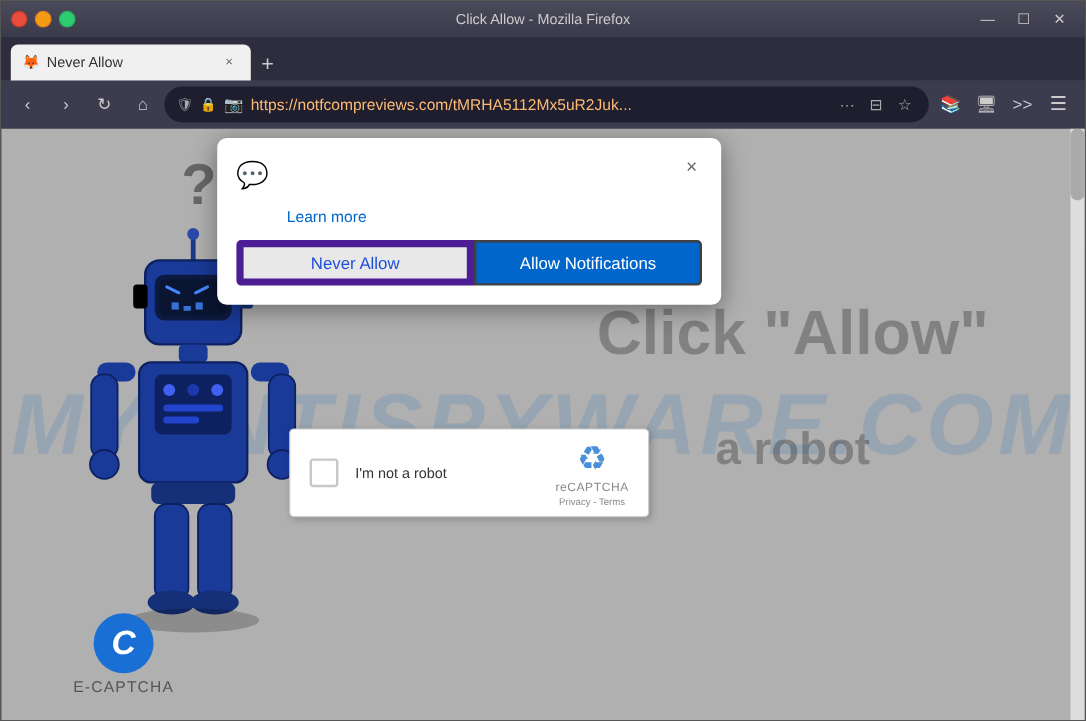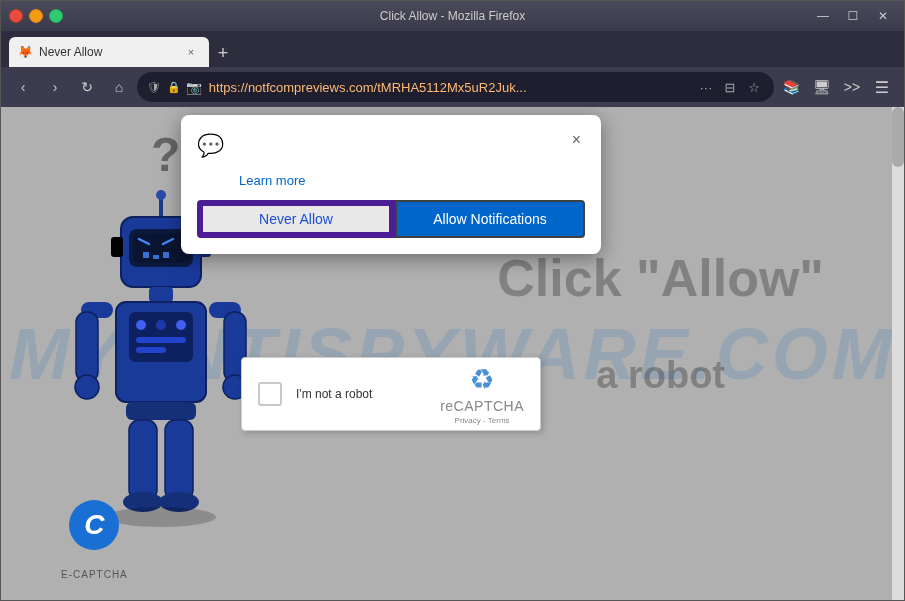--- a/index.html
+++ b/index.html
@@ -355,21 +355,21 @@
       display: flex;
       flex-direction: column;
       align-items: center;
       gap: 2px;
     }
     .recaptcha-spinner {
       font-size: 28px;
       color: #4a90d9;
     }
     .recaptcha-brand {
-      font-size: 14px;
+      font-size: 10px;
       color: #888;
       letter-spacing: 0.5px;
     }
     .recaptcha-links {
       font-size: 8px;
       color: #888;
     }
     .recaptcha-links a { color: #888; text-decoration: none; }
 
     
@@ -388,23 +388,23 @@
       border-radius: 50%;
       display: flex;
       align-items: center;
       justify-content: center;
       color: white;
       font-size: 28px;
       font-weight: bold;
       font-style: italic;
     }
     .ecaptcha-text {
-      font-size: 10px;
+      font-size: 13px;
       color: #555;
-      margin-top: 19px;
+      margin-top: 4px;
       letter-spacing: 1px;
     }
 
     
     .ff-menu-btn {
       background: transparent;
       border: none;
       color: #ccc;
       font-size: 16px;
       cursor: pointer;

